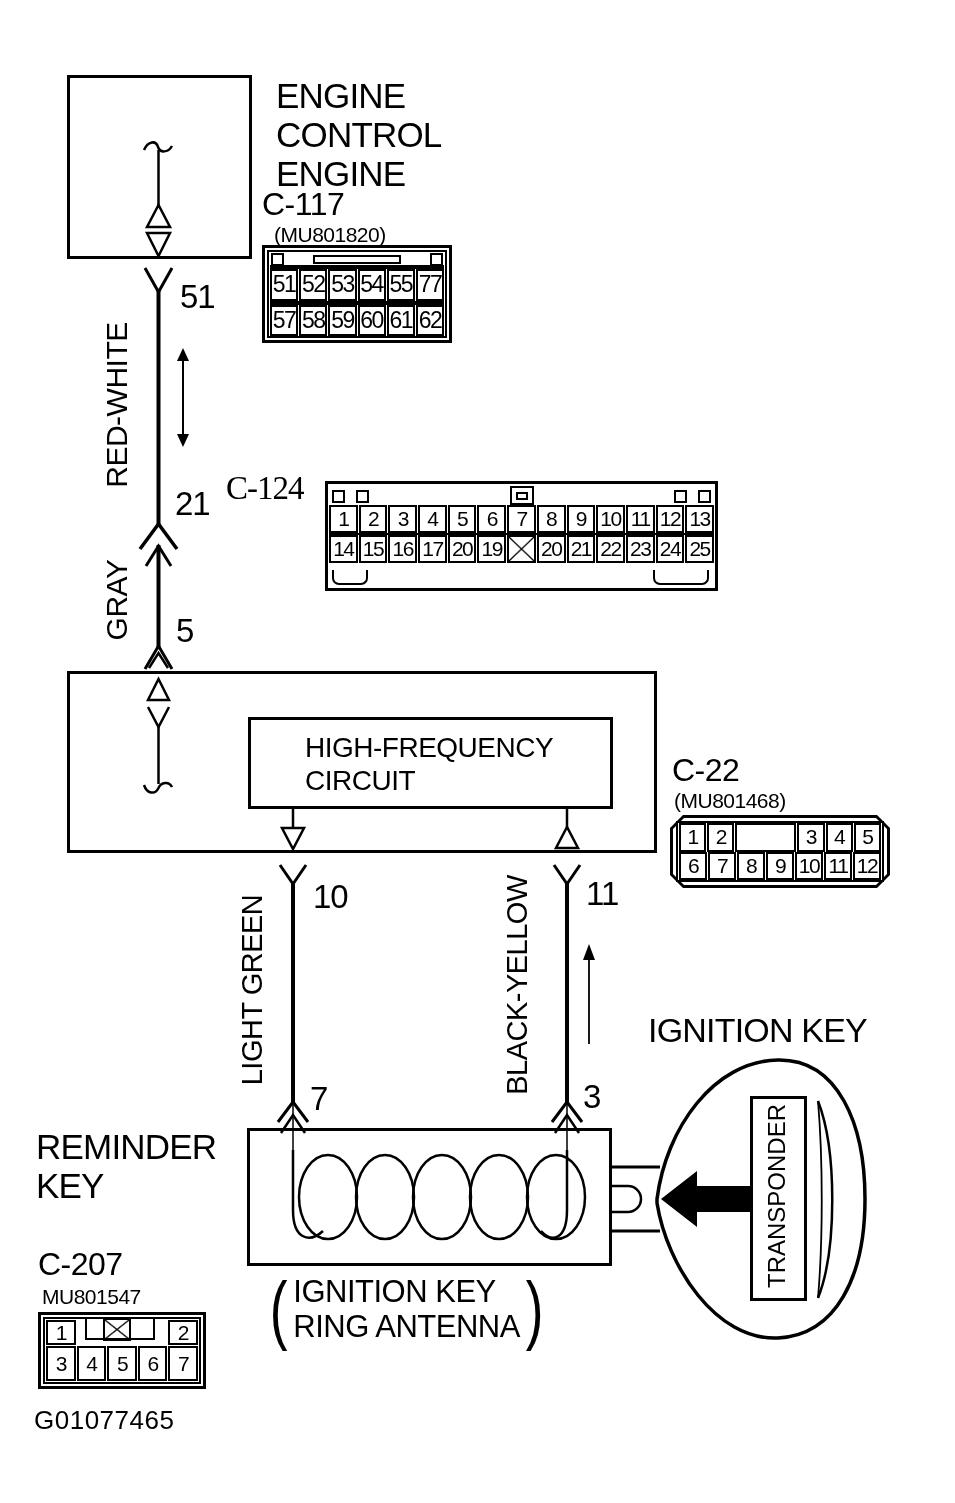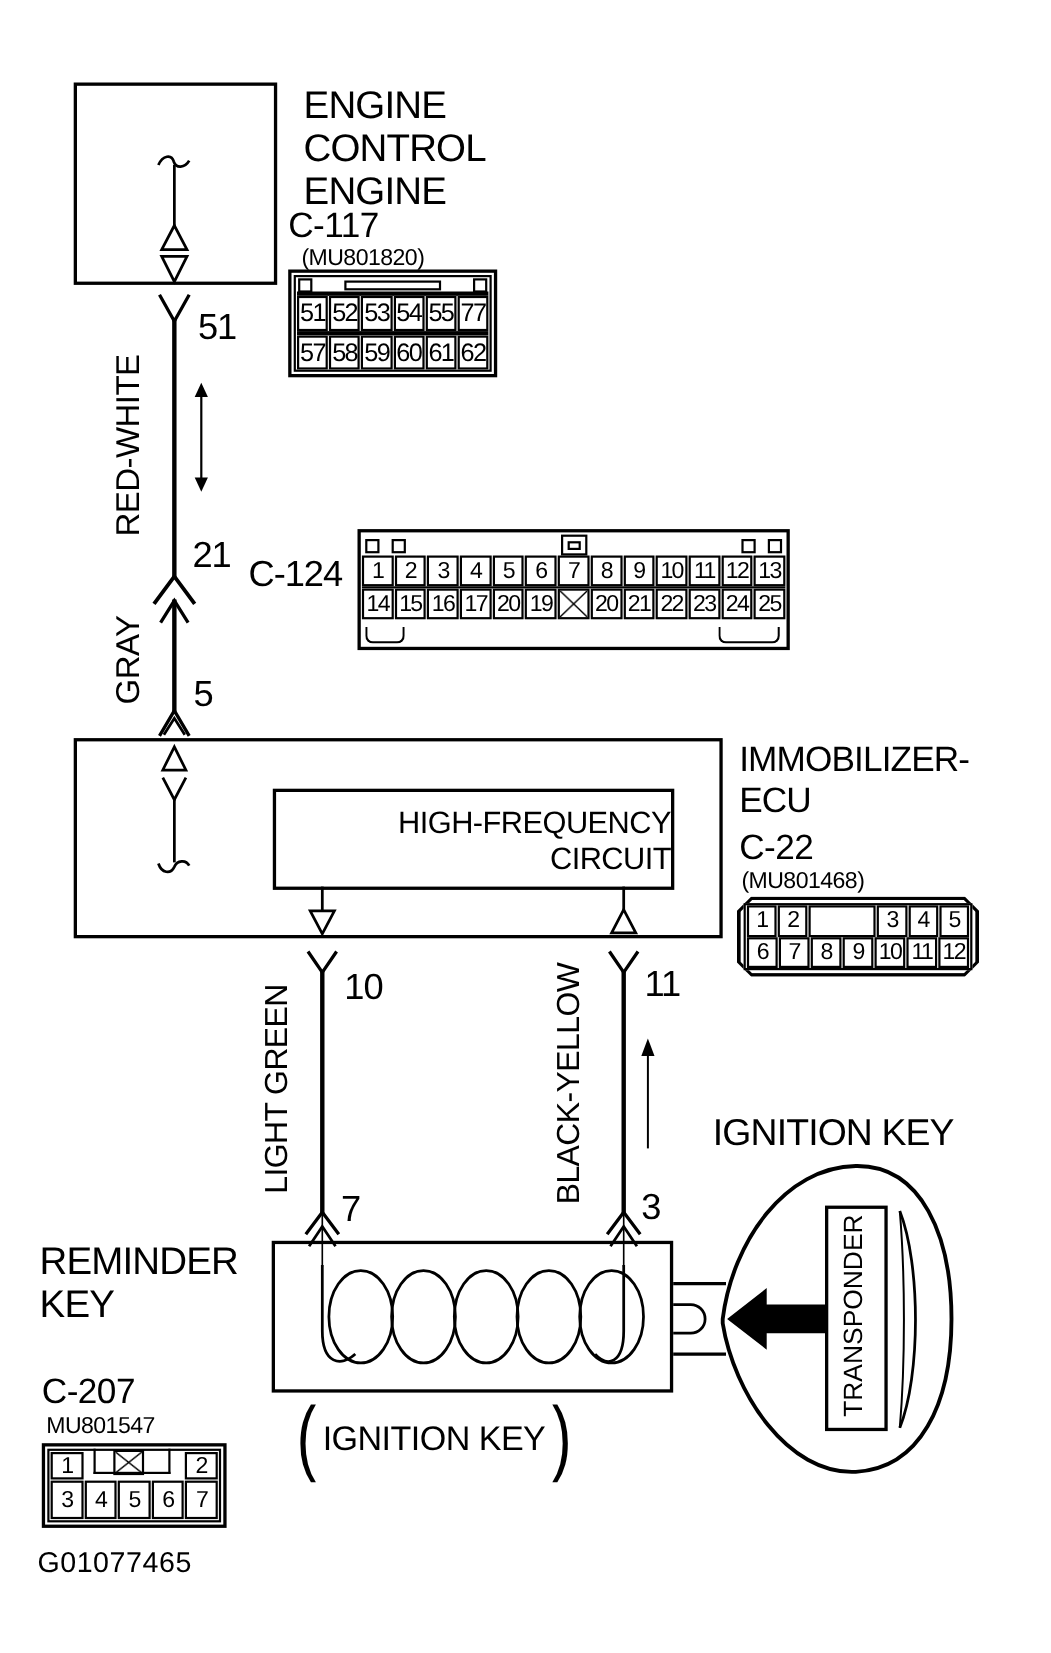--- a/index.html
+++ b/index.html
@@ -86,21 +86,21 @@
                display:flex; align-items:center; justify-content:center;
                font-size:21px; letter-spacing:-1px; }
   .c207-channel { position:absolute; left:40px; top:-2px; width:66px; height:21px;
                   border:2px solid #000; border-top:none; }
   .c207-xbox { position:absolute; left:58px; top:-1px; width:24px; height:19px;
                border:2px solid #000; }
   .c207-bottom { flex:1; display:flex; gap:1px; padding:0 1px 1px; }
   .c207-bottom .cell { font-size:21px; }
 
   
-  .hf-text { padding:11px 0 0 54px; font-size:28px; line-height:33px; letter-spacing:-0.5px;text-align:right; }
+  .hf-text { padding:11px 0 0 54px; font-size:28px; line-height:33px; letter-spacing:-0.5px; }
   .tbox { left:750px; top:1096px; width:51px; height:199px; border:3px solid #000; background:#fff; }
   .caption-wrap { display:flex; align-items:center; gap:2px; }
   .paren { font-size:76px; line-height:66px; font-weight:400; transform:scaleX(0.7); }
   .cap-lines { font-size:31px; line-height:35px; letter-spacing:-0.5px; }
 </style>
 </head>
 <body>
 
 <div class="stage">
 
@@ -236,21 +236,21 @@
           <div class="cell">60</div>
           <div class="cell">61</div>
           <div class="cell">62</div>
         </div>
     </div>
   </div>
 
   <div class="abs pin" style="left:180px; top:278px;">51</div>
   <div class="abs rot" style="left:100px; top:496px; width:182px;">RED-WHITE</div>
   <div class="abs pin" style="left:175px; top:485px;">21</div>
-  <div class="abs pin" style="left:226px; top:503px;">C-124</div>
+  <div class="abs pin" style="left:226px; top:470px;font-family:Liberation Serif, serif;">C-124</div>
   <div class="abs rot" style="left:100px; top:646px; width:92px;">GRAY</div>
   <div class="abs pin" style="left:176px; top:612px;">5</div>
 
   <div class="c124">
     <div class="c124-top">
       <span class="tab-sq" style="left:4px;  top:6px;"></span>
       <span class="tab-sq" style="left:28px; top:6px;"></span>
       <span class="c124-ctab"></span>
       <span class="tab-sq" style="right:28px; top:6px;"></span>
       <span class="tab-sq" style="right:4px;  top:6px;"></span>
@@ -283,24 +283,20 @@
         <div class="cell">21</div>
         <div class="cell">22</div>
         <div class="cell">23</div>
         <div class="cell">24</div>
         <div class="cell">25</div>
       </div>
     <span class="c124-foot" style="left:4px; width:32px;"></span>
     <span class="c124-foot" style="right:6px; width:52px;"></span>
   </div>
 
-  <div class="abs big2" style="left:672px; top:672px;">
-    <div>IMMOBILIZER-</div>
-    <div>ECU</div>
-  </div>
   <div class="abs cid" style="left:672px; top:752px;">C-22</div>
   <div class="abs pn" style="left:674px; top:789px;">(MU801468)</div>
 
   <div class="abs c22">
     <div class="c22-outer"></div>
     <div class="c22-mid"></div>
     <div class="c22-in">
       <div class="pinrow">
           <div class="cell">1</div>
           <div class="cell">2</div>
@@ -355,19 +351,20 @@
 
   <div class="abs big" style="left:648px; top:1011px; font-size:34px;">IGNITION KEY</div>
 
   <div class="abs tbox"></div>
   <div class="abs rot" style="left:763px; top:1292px; width:192px; font-size:24px; letter-spacing:0;">TRANSPONDER</div>
 
   <div class="abs caption-wrap" style="left:266px; top:1274px;">
     <span class="paren">(</span>
     <span class="cap-lines">
       <div>IGNITION KEY</div>
+      <div>RING ANTENNA</div>
     </span>
     <span class="paren">)</span>
   </div>
 
   <div class="abs figid" style="left:34px; top:1405px;">G01077465</div>
 
 </div>
 
 </body></html>

